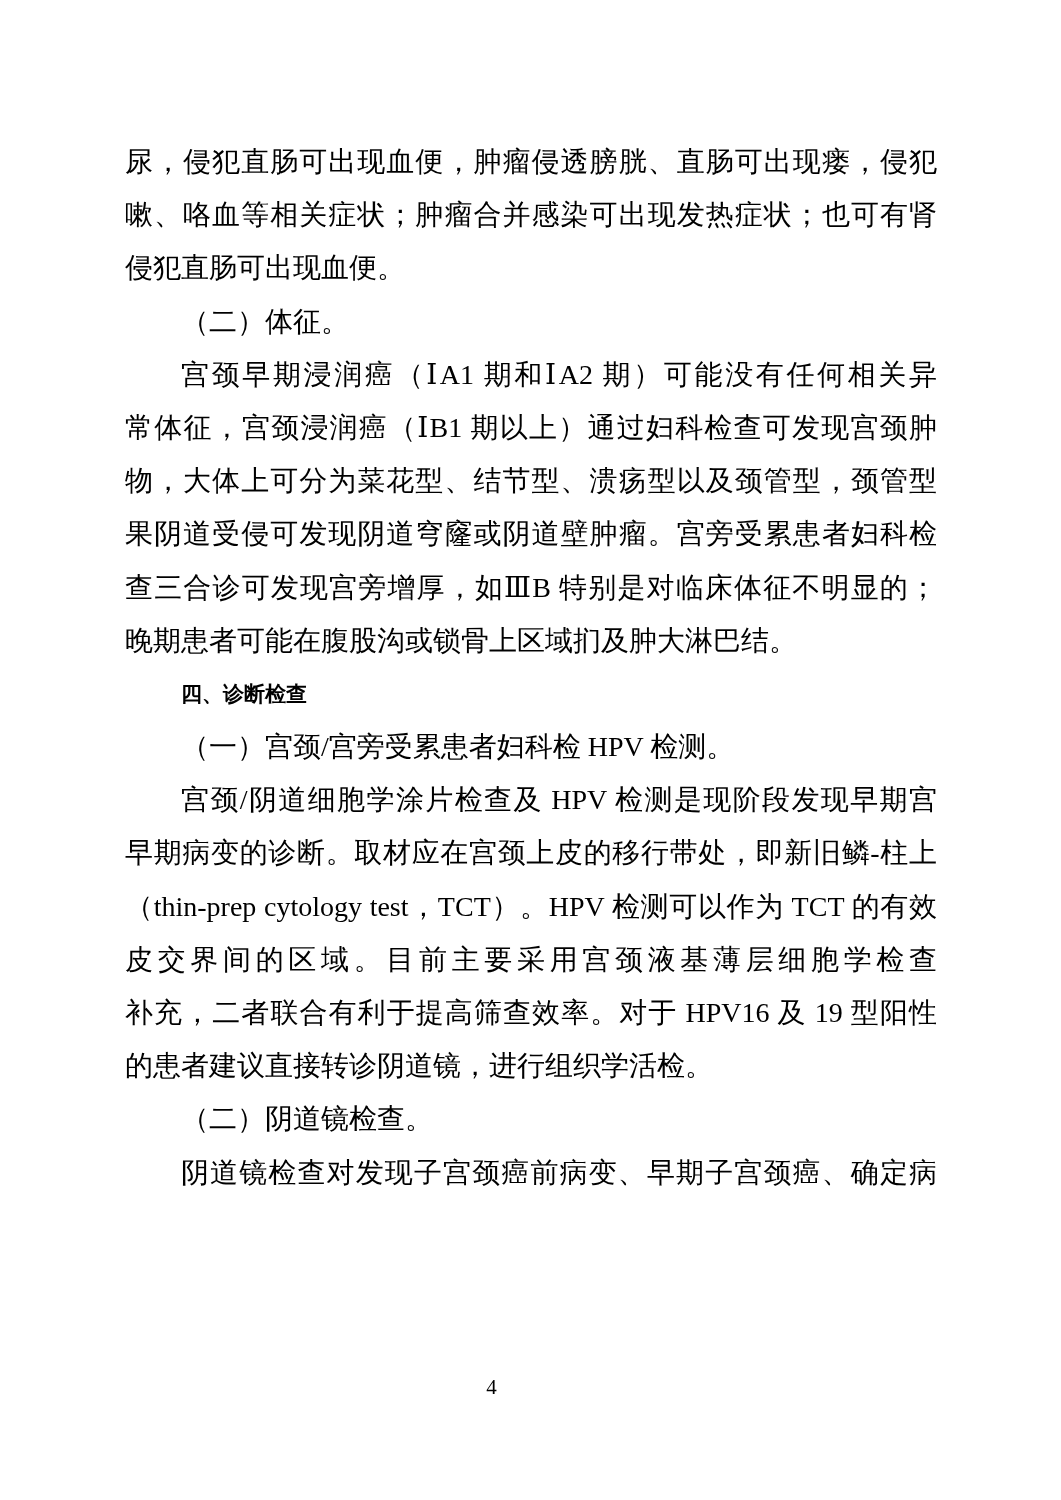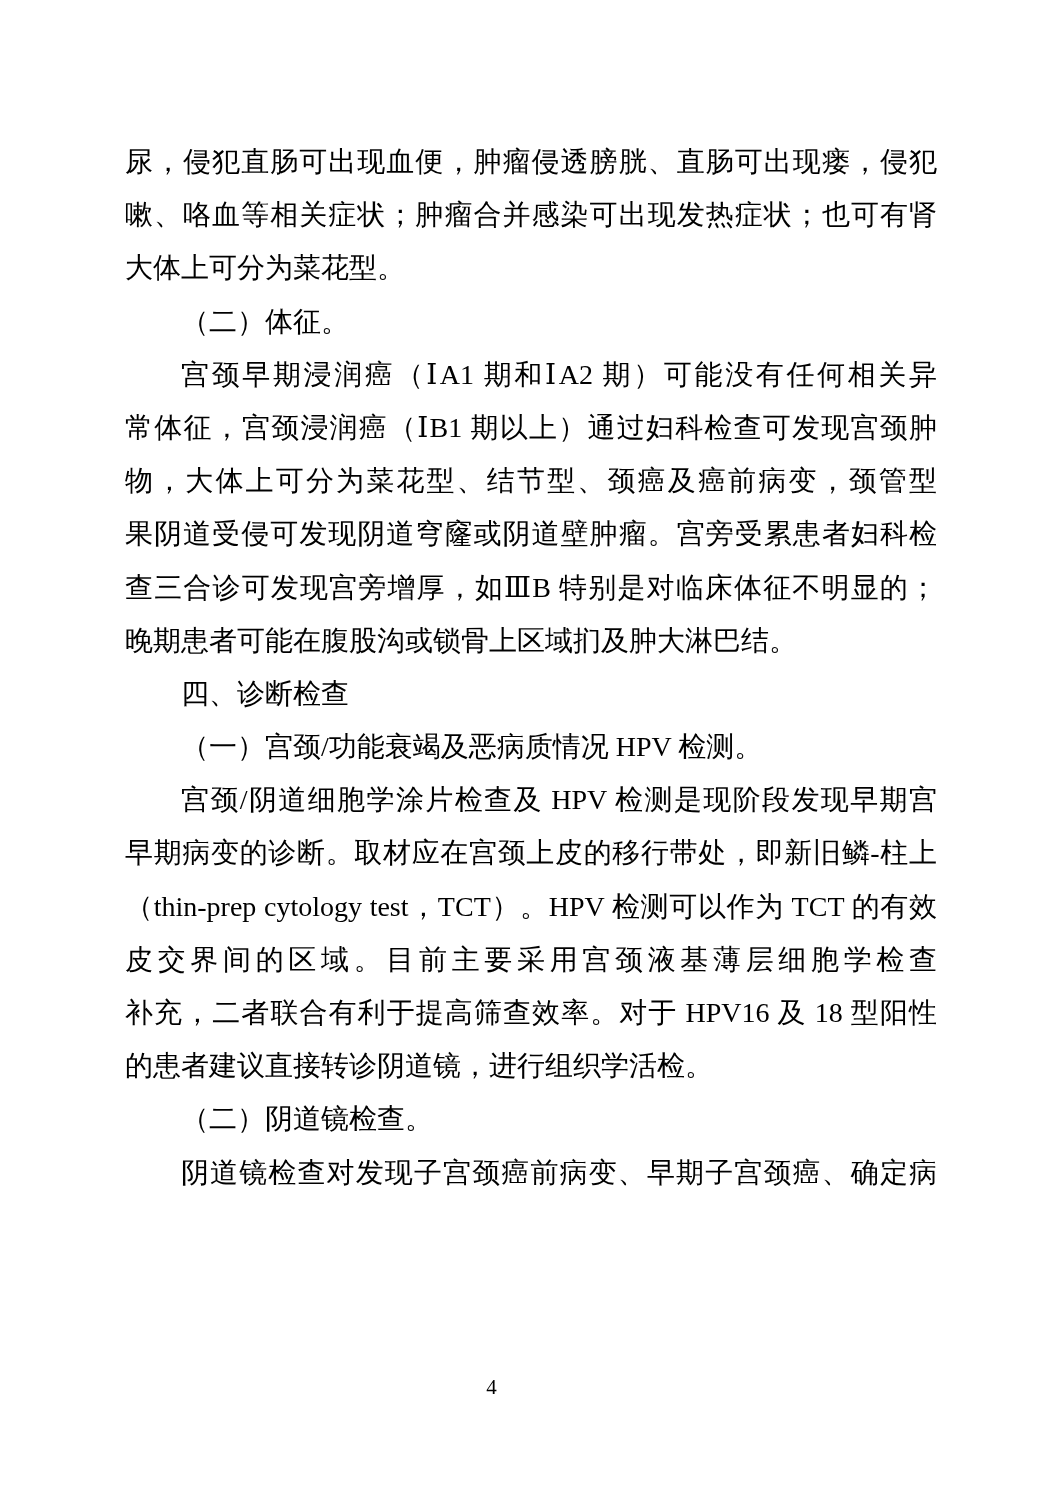--- a/index.html
+++ b/index.html
@@ -30,56 +30,56 @@
     text-align-last: left;
     white-space: normal;
   }
   .line.justify {
     text-align-last: justify;
   }
   .line.indent {
     text-indent: 56px;
   }
   .line.bold {
-    font-weight: 400;
+    font-weight: 700;
     font-family: "Liberation Sans", "DejaVu Sans", sans-serif;
-    font-size: 28px;
+    font-size: 21px;
   }
   .page-number {
     position: absolute;
     top: 1373px;
     left: 0;
     width: 100%;
     height: 28px;
     line-height: 28px;
     text-align: center;
     font-size: 21px;
     color: #000000;
   }
 </style>
 </head>
 <body>
 
 <div class="page">
   <div class="doc-body" id="doc-body">
       <div class="line justify">尿，侵犯直肠可出现血便，肿瘤侵透膀胱、直肠可出现瘘，侵犯</div>
       <div class="line justify">嗽、咯血等相关症状；肿瘤合并感染可出现发热症状；也可有肾</div>
-      <div class="line">大体上可分为菜花型。</div>
+      <div class="line">侵犯直肠可出现血便。</div>
       <div class="line indent">（二）体征。</div>
       <div class="line justify indent">宫颈早期浸润癌（ⅠA1 期和ⅠA2 期）可能没有任何相关异</div>
       <div class="line justify">常体征，宫颈浸润癌（ⅠB1 期以上）通过妇科检查可发现宫颈肿</div>
-      <div class="line justify">物，大体上可分为菜花型、结节型、颈癌及癌前病变，颈管型</div>
+      <div class="line justify">物，大体上可分为菜花型、结节型、溃疡型以及颈管型，颈管型</div>
       <div class="line justify">果阴道受侵可发现阴道穹窿或阴道壁肿瘤。宫旁受累患者妇科检</div>
       <div class="line justify">查三合诊可发现宫旁增厚，如ⅢB 特别是对临床体征不明显的；</div>
       <div class="line">晚期患者可能在腹股沟或锁骨上区域扪及肿大淋巴结。</div>
       <div class="line indent bold">四、诊断检查</div>
-      <div class="line indent">（一）宫颈/功能衰竭及恶病质情况 HPV 检测。</div>
+      <div class="line indent">（一）宫颈/宫旁受累患者妇科检 HPV 检测。</div>
       <div class="line justify indent">宫颈/阴道细胞学涂片检查及 HPV 检测是现阶段发现早期宫</div>
       <div class="line justify">早期病变的诊断。取材应在宫颈上皮的移行带处，即新旧鳞-柱上</div>
       <div class="line justify">（thin-prep cytology test，TCT）。HPV 检测可以作为 TCT 的有效</div>
       <div class="line justify">皮交界间的区域。目前主要采用宫颈液基薄层细胞学检查</div>
-      <div class="line justify">补充，二者联合有利于提高筛查效率。对于 HPV16 及 18 型阳性</div>
+      <div class="line justify">补充，二者联合有利于提高筛查效率。对于 HPV16 及 19 型阳性</div>
       <div class="line">的患者建议直接转诊阴道镜，进行组织学活检。</div>
       <div class="line indent">（二）阴道镜检查。</div>
       <div class="line justify indent">阴道镜检查对发现子宫颈癌前病变、早期子宫颈癌、确定病</div>
     </div>
   <div class="page-number">4</div>
 </div>
 
 </body></html>

